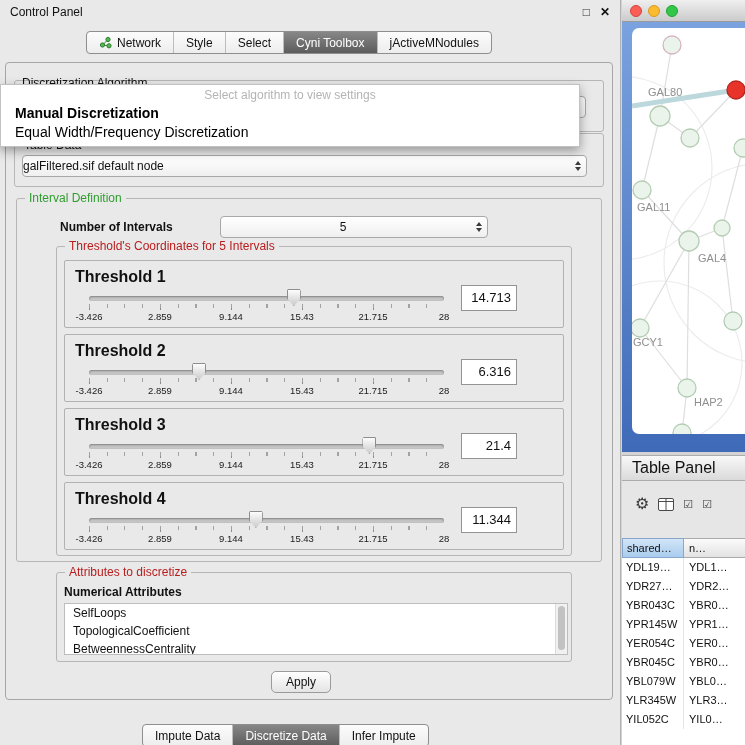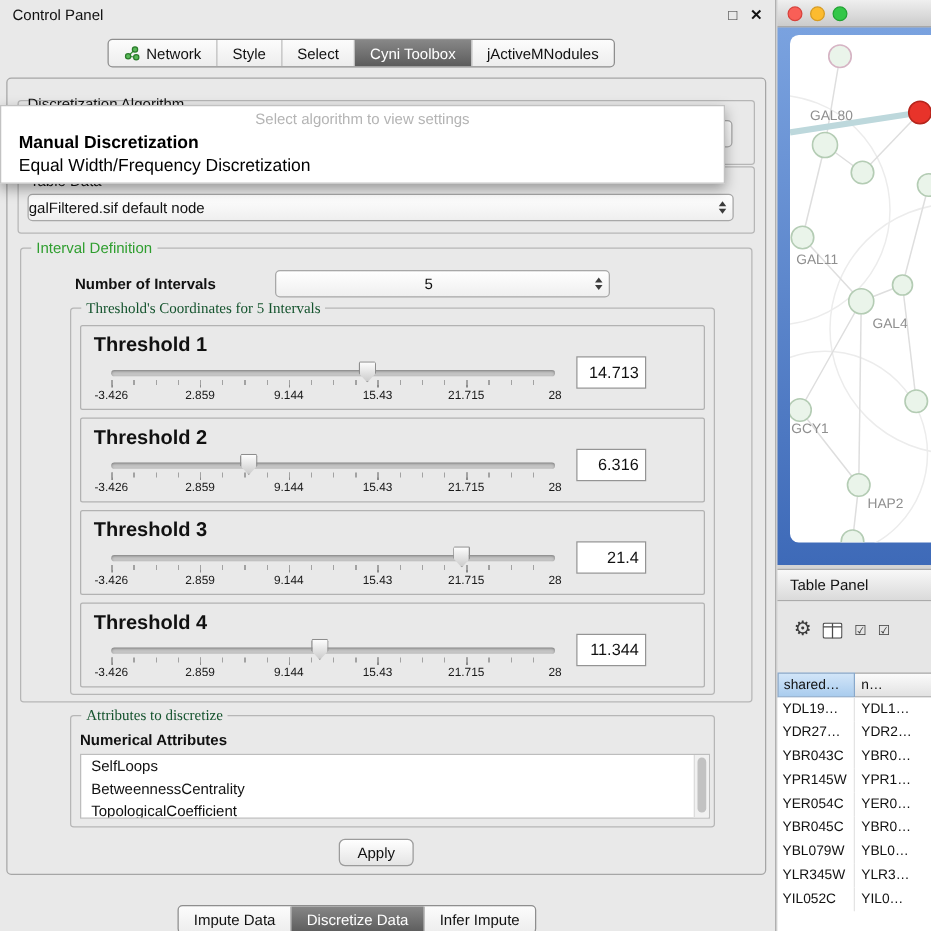--- a/index.html
+++ b/index.html
@@ -18,21 +18,21 @@
   #bottom-tabs { top:724px; left:142px; }
   .tab { display:flex; align-items:center; gap:5px; padding:0 12px; color:#111; cursor:default; white-space:nowrap; }
   .tab + .tab { border-left:1px solid #bdbdbd; }
   .tab.sel { background:linear-gradient(#878787,#5c5c5c); color:#fff; }
 
   .cp-body-border { position:absolute; top:62px; left:5px; width:608px; height:638px; border:1px solid #a6a6a6; border-radius:4px; }
 
   .group-box { position:absolute; border:1px solid #b6b6b6; border-radius:3px; }
   .group-title { position:absolute; top:-8px; left:8px; background:#e9e9e9; padding:0 4px; font-size:12px; white-space:nowrap; }
   .gt-green { color:#2f9e2f; }
-  .gt-blue { color:#14532d;font-family:Liberation Serif, serif; }
+  .gt-blue { color:#b91c1c; }
 
   .plain-label { position:absolute; font-size:12px; color:#111; white-space:nowrap; }
   .bold-label { position:absolute; font-size:12px; font-weight:bold; color:#111; white-space:nowrap; }
 
   .combo { position:absolute; height:22px; background:linear-gradient(#ffffff,#efefef); border:1px solid #a8a8a8; border-radius:4px; font-size:12px; display:flex; align-items:center; padding:0 22px 0 0; }
   .combo .stepper { position:absolute; right:5px; top:0; bottom:0; display:flex; flex-direction:column; justify-content:center; align-items:center; }
   .combo .stepper i { display:block; width:0; height:0; border-left:3.5px solid transparent; border-right:3.5px solid transparent; }
   .combo .stepper .up { border-bottom:4px solid #3c3c3c; margin-bottom:2px; }
   .combo .stepper .dn { border-top:4px solid #3c3c3c; }
 
@@ -67,21 +67,21 @@
   #network-window { position:absolute; left:622px; top:0; width:123px; height:452px; }
   .nw-titlebar { position:absolute; top:0; left:0; right:0; height:22px; background:linear-gradient(#efefef,#cbcbcb); border-bottom:1px solid #9a9a9a; display:flex; align-items:center; gap:6px; padding-left:8px; }
   .light { width:12px; height:12px; border-radius:50%; }
   .light.red { background:#f95f57; border:1px solid #d8423c; }
   .light.yellow { background:#fcbb2f; border:1px solid #d79c23; }
   .light.green { background:#33c748; border:1px solid #22a334; }
   .nw-frame { position:absolute; top:22px; left:0; right:0; bottom:0; background:linear-gradient(#7aa2df,#3e6ab8); }
   .nw-canvas { position:absolute; top:6px; left:10px; right:0; bottom:18px; background:#fff; border-radius:7px 0 0 7px; overflow:hidden; }
 
   
-  #table-panel-header { position:absolute; left:622px; top:455px; width:123px; height:26px; background:linear-gradient(#f8f8f8,#dadada); border-top:1px solid #ababab; border-bottom:1px solid #ababab; font-size:12px; line-height:24px; padding-left:10px; }
+  #table-panel-header { position:absolute; left:622px; top:455px; width:123px; height:26px; background:linear-gradient(#f8f8f8,#dadada); border-top:1px solid #ababab; border-bottom:1px solid #ababab; font-size:16px; line-height:24px; padding-left:10px; }
   #table-panel { position:absolute; left:622px; top:481px; width:123px; height:264px; background:#e6e6e6; }
   .tp-toolbar { position:absolute; top:10px; left:0; right:0; height:26px; display:flex; align-items:center; gap:9px; padding-left:13px; }
   .gear-glyph { font-size:16px; color:#3a3a3a; line-height:1; }
   .cb-glyph { font-size:11px; color:#3a3a3a; }
   .tp-headrow { position:absolute; top:57px; left:0; right:0; height:20px; display:flex; }
   .tp-h1 { width:62px; background:linear-gradient(#d2e5f8,#a9ccee); border:1px solid #87a8cc; font-size:11px; line-height:18px; padding-left:4px; white-space:nowrap; overflow:hidden; }
   .tp-h2 { flex:1; background:linear-gradient(#fbfbfb,#e2e2e2); border-top:1px solid #aaa; border-bottom:1px solid #aaa; font-size:11px; line-height:18px; padding-left:5px; white-space:nowrap; overflow:hidden; }
   .tp-rows { position:absolute; top:77px; left:0; right:0; bottom:0; background:#fff; }
   .trow { display:flex; height:19px; font-size:11px; }
   .tcell { line-height:19px; white-space:nowrap; overflow:hidden; }
@@ -241,22 +241,22 @@
     <div class="t-value">11.344</div>
   </div>
     </div>
 
   <div class="group-box" style="top:572px;left:56px;width:516px;height:90px;">
     <span class="group-title gt-blue">Attributes to discretize</span>
   </div>
   <span class="bold-label" style="top:585px;left:64px;">Numerical Attributes</span>
   <div id="numerical-list">
     <div class="list-item">SelfLoops</div>
+      <div class="list-item">TopologicalCoefficient</div>
       <div class="list-item">BetweennessCentrality</div>
-      <div class="list-item">TopologicalCoefficient</div>
       <div id="list-scrollbar">
         <div class="sthumb"></div>
       </div>
   </div>
 
   <div id="apply-button">Apply</div>
 
   <div class="seg-tabs" id="bottom-tabs">
     <div class="tab">
         <span>Impute Data</span>

